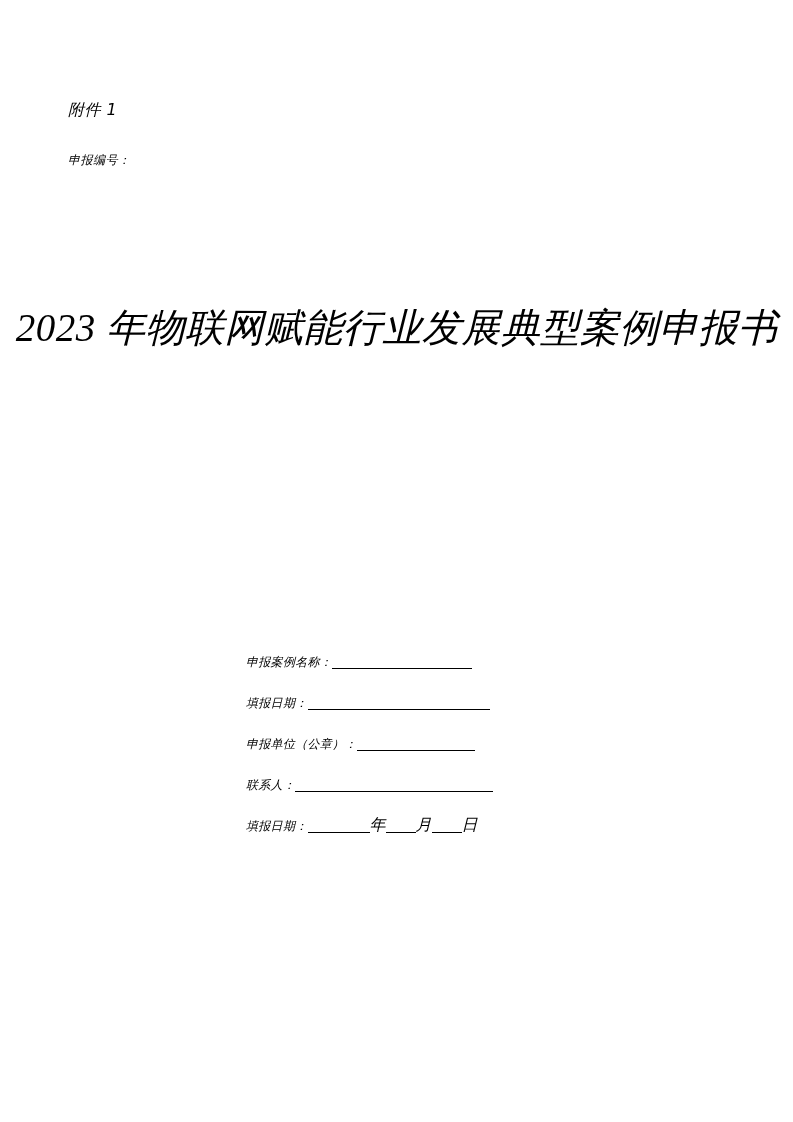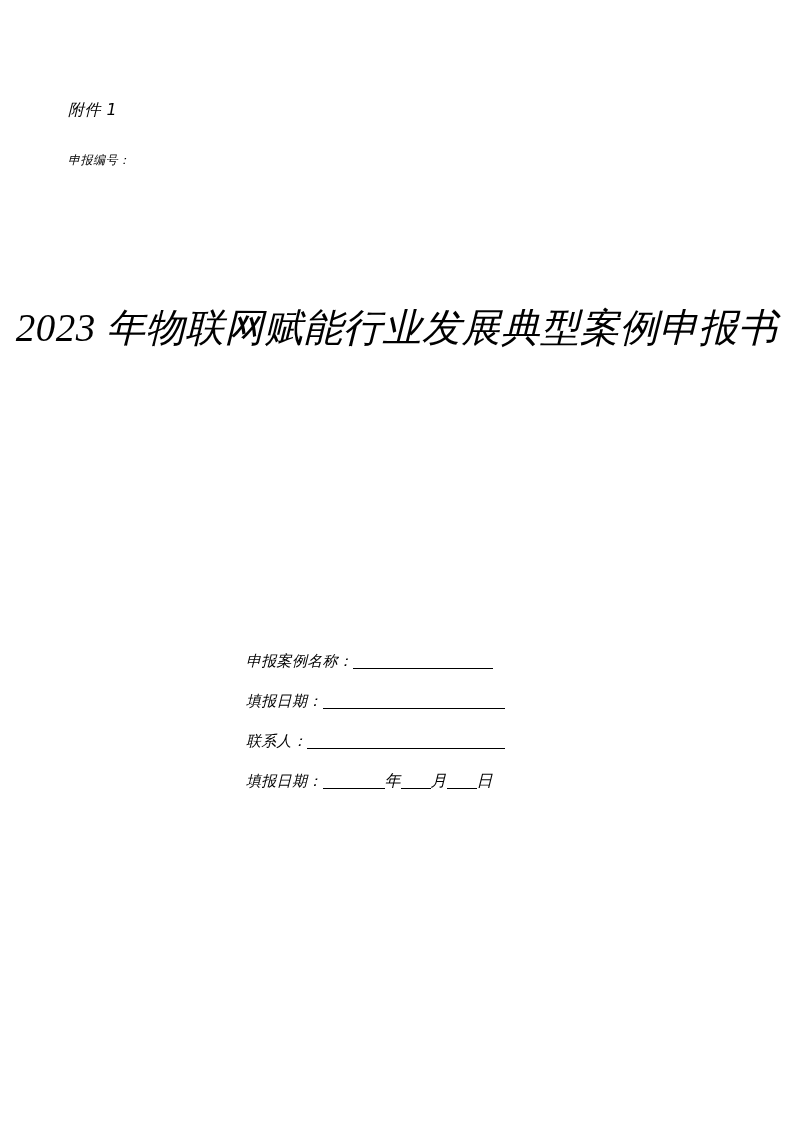--- a/index.html
+++ b/index.html
@@ -72,21 +72,21 @@
     line-height: 22px;
     margin-bottom: 18px;
     white-space: nowrap;
     display: block;
   }
   .field-row:last-child {
     margin-bottom: 9px;
   }
   .field-label {
     font-family: "DejaVu Sans", "Liberation Sans", sans-serif;
-    font-size: 15px;
+    font-size: 12px;
     letter-spacing: 0.3px;
   }
   .blank {
     display: inline-block;
     border-bottom: 1px solid #000000;
     height: 16px;
     vertical-align: -3px;
   }
   .blank-w140 { width: 140px; }
   .blank-w182 { width: 182px; }
@@ -115,20 +115,23 @@
 
     <div class="field-row">
       <span class="field-label">申报案例名称：</span><span class="blank blank-w140"></span>
     </div>
 
 
     <div class="field-row">
       <span class="field-label">填报日期：</span><span class="blank blank-w182"></span>
     </div>
 
+    <div class="field-row">
+      <span class="field-label">申报单位（公章）：</span><span class="blank blank-w118"></span>
+    </div>
 
     <div class="field-row">
       <span class="field-label">联系人：</span><span class="blank blank-w198"></span>
     </div>
 
     <div class="field-row">
       <span class="field-label">填报日期：</span><span class="blank blank-w62"></span><span class="date-unit">年</span><span class="blank blank-w30"></span><span class="date-unit">月</span><span class="blank blank-w30"></span><span class="date-unit">日</span>
     </div>
 
   </div>

